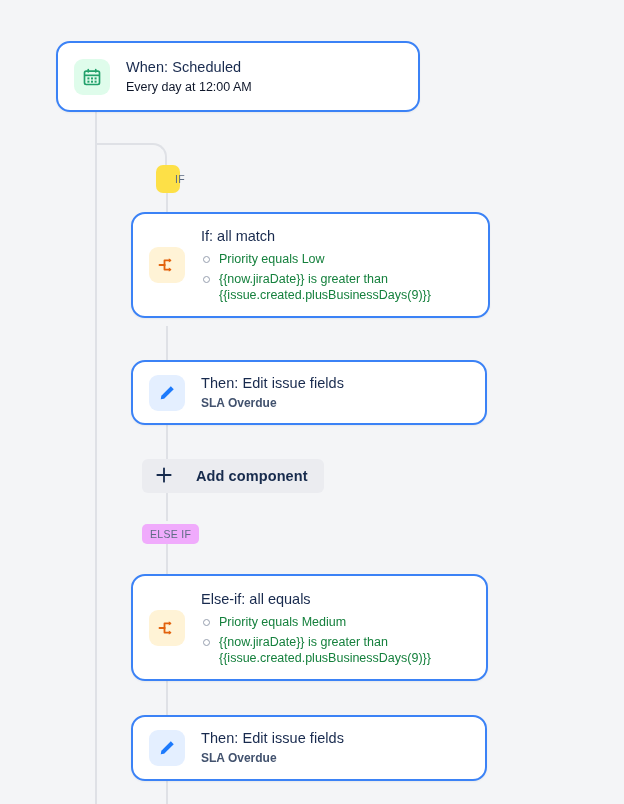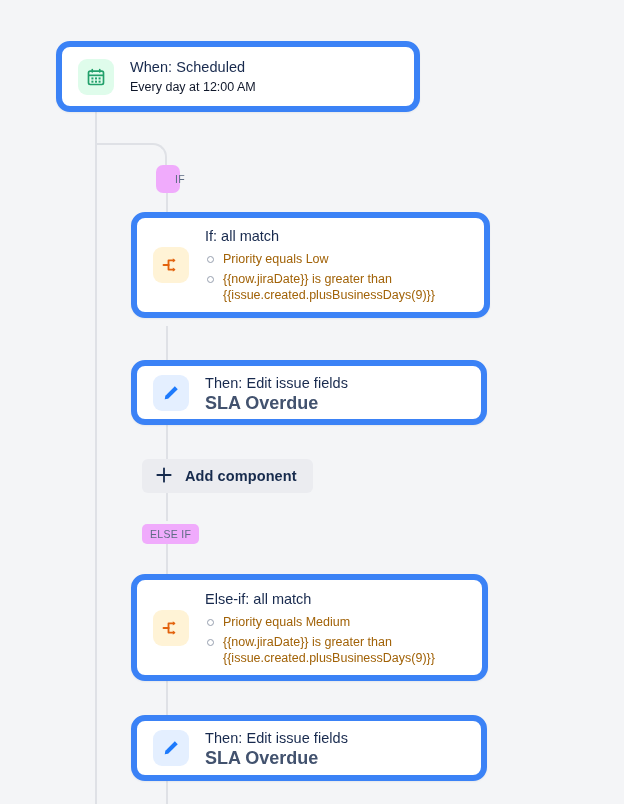--- a/index.html
+++ b/index.html
@@ -30,21 +30,21 @@
     border-top: 2px solid #DFE1E6;
     border-right: 2px solid #DFE1E6;
     border-top-right-radius: 14px;
     background: transparent;
   }
 
   
   .card {
     position: absolute;
     background: #FFFFFF;
-    border: 6px solid #3b82f6;
+    border: 2px solid #3b82f6;
     border-radius: 14px;
     box-shadow: 0 1px 2px rgba(9,30,66,0.06);
     display: flex;
     align-items: center;
     padding: 0 16px;
   }
 
   .icon-box {
     width: 36px;
     height: 36px;
@@ -66,41 +66,41 @@
     line-height: 19px;
     letter-spacing: 0.05px;
   }
   .card-sub {
     font-size: 12.5px;
     color: #0f172a;
     line-height: 17px;
     margin-top: 2px;
   }
   .card-sub-strong {
-    font-size: 18px;
+    font-size: 12px;
     color: #42526E;
     font-weight: 700;
     line-height: 17px;
     margin-top: 2px;
   }
 
   
   .cond-card { align-items: center; }
   .cond-title {
     font-size: 14.5px;
     color: #182A4E;
     line-height: 19px;
     margin-bottom: 5px;
   }
   .cond-list { list-style: none; }
   .cond-item {
     position: relative;
     padding-left: 18px;
     font-size: 12.5px;
-    color: #a16207;
+    color: #15803d;
     line-height: 16px;
     margin-bottom: 4px;
   }
   .cond-item:last-child { margin-bottom: 0; }
   .cond-item::before {
     content: "";
     position: absolute;
     left: 2px;
     top: 5px;
     width: 5px;
@@ -119,40 +119,40 @@
     font-size: 10.5px;
     letter-spacing: 0.3px;
     display: flex;
     align-items: center;
     justify-content: center;
   }
   .pill-if {
     width: 22px;
     height: 28px;
     border-radius: 7px;
-    background: #f0abfc;
+    background: #fde047;
     padding-left: 24px;
   }
   .pill-elseif {
     height: 20px;
     padding: 0 8px;
     background: #f0abfc;
   }
 
   
   .add-btn {
     position: absolute;
     background: #EBECF0;
     border: none;
     border-radius: 6px;
     height: 34px;
     padding: 0 16px 0 12px;
     display: flex;
     align-items: center;
-    gap: 11px;
+    gap: 22px;
     cursor: pointer;
     font-family: "Liberation Sans", sans-serif;
   }
   .add-btn-label {
     font-size: 14.5px;
     color: #172B4D;
     font-weight: 700;
     letter-spacing: 0.1px;
   }
   .plus-icon { display: block; }
@@ -246,21 +246,21 @@
     <div class="icon-box icon-yellow">
       <svg width="20" height="20" viewBox="0 0 24 24" fill="none" aria-hidden="true">
         <path d="M3 12h6" stroke="#E2620D" stroke-width="2.2" stroke-linecap="round"></path>
         <path d="M9 12V6.5h7" stroke="#E2620D" stroke-width="2.2" stroke-linecap="round" stroke-linejoin="round"></path>
         <path d="M9 12v5.5h7" stroke="#E2620D" stroke-width="2.2" stroke-linecap="round" stroke-linejoin="round"></path>
         <path d="M14.2 4l3 2.5-3 2.5z" fill="#E2620D"></path>
         <path d="M14.2 15l3 2.5-3 2.5z" fill="#E2620D"></path>
       </svg>
     </div>
     <div class="card-text">
-      <div class="cond-title">Else-if: all match</div>
+      <div class="cond-title">Else-if: all equals</div>
       <ul class="cond-list">
         <li class="cond-item">Priority equals Medium</li>
         <li class="cond-item">{{now.jiraDate}} is greater than {{issue.created.plusBusinessDays(9)}}</li>
       </ul>
     </div>
   </div>
 
   <div class="card" style="left:131px; top:715px; width:356px; height:66px;">
     <div class="icon-box icon-blue">
       <svg width="20" height="20" viewBox="0 0 24 24" fill="none" aria-hidden="true">

